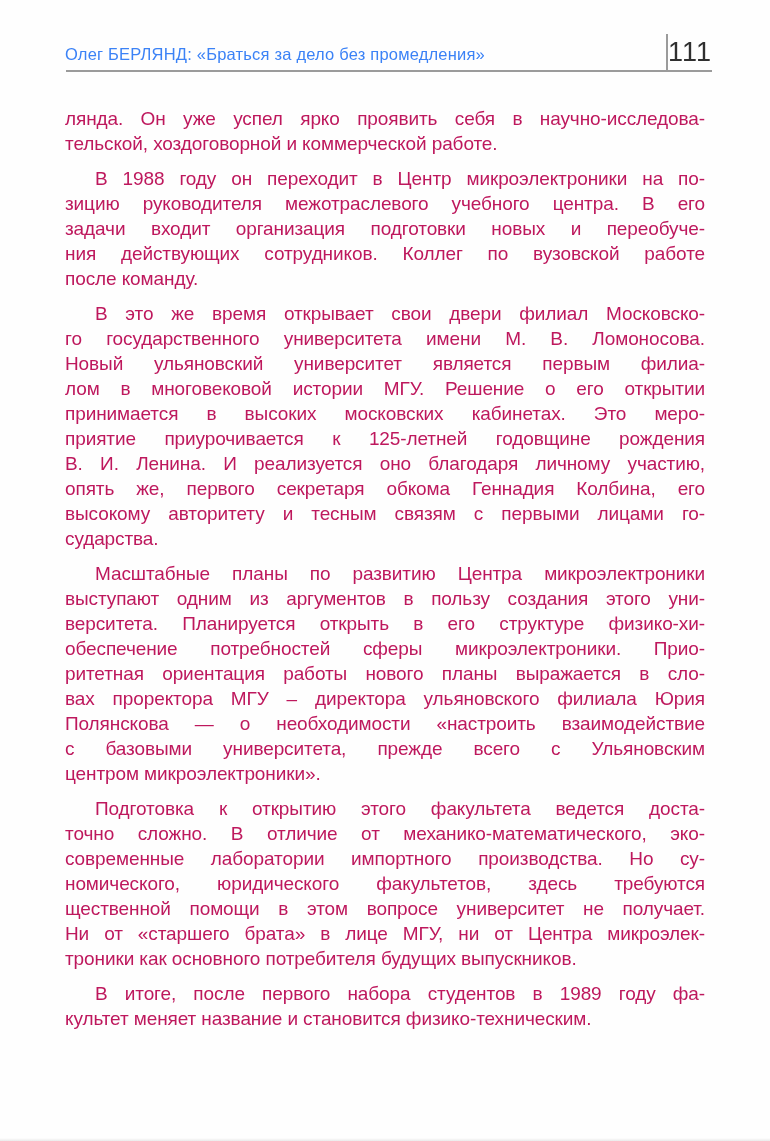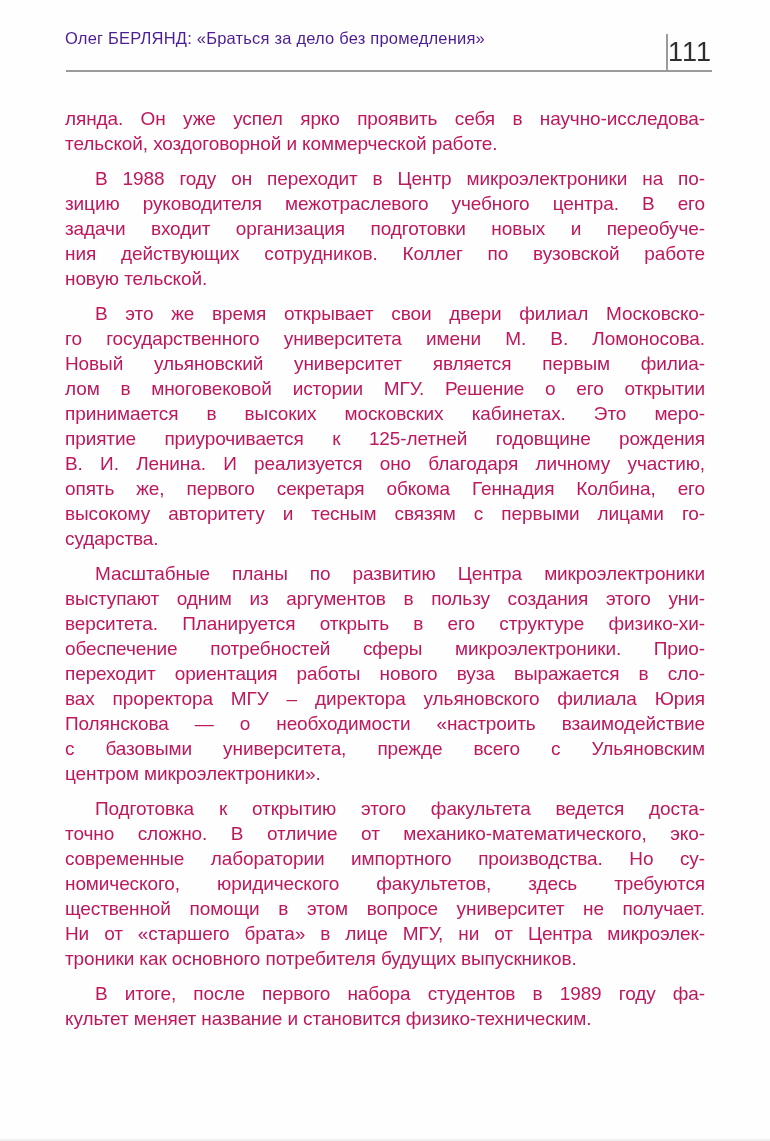--- a/index.html
+++ b/index.html
@@ -30,22 +30,22 @@
     left: 65px;
     right: 58px;
     height: 36px;
     display: flex;
     justify-content: space-between;
     align-items: flex-end;
   }
   .running-title {
     font-size: 16.5px;
     letter-spacing: 0.2px;
-    color: #4c1d95;
-    padding-bottom: 22px;
+    color: #3b82f6;
+    padding-bottom: 6px;
     white-space: nowrap;
   }
   .page-number-wrap {
     display: flex;
     align-items: center;
     border-left: 2px solid #9b9b9b;
     height: 36px;
     padding-left: 0;
   }
   .page-number {
@@ -102,40 +102,40 @@
   <div class="page-body">
       <div class="para">
         <div class="line">лянда. Он уже успел ярко проявить себя в научно-исследова-</div>
         <div class="line last">тельской, хоздоговорной и коммерческой работе.</div>
       </div>
       <div class="para indent">
         <div class="line">В 1988 году он переходит в Центр микроэлектроники на по-</div>
         <div class="line">зицию руководителя межотраслевого учебного центра. В его</div>
         <div class="line">задачи входит организация подготовки новых и переобуче-</div>
         <div class="line">ния действующих сотрудников. Коллег по вузовской работе</div>
-        <div class="line last">новую тельской.</div>
+        <div class="line last">после команду.</div>
       </div>
       <div class="para indent">
         <div class="line">В это же время открывает свои двери филиал Московско-</div>
         <div class="line">го государственного университета имени М. В. Ломоносова.</div>
         <div class="line">Новый ульяновский университет является первым филиа-</div>
         <div class="line">лом в многовековой истории МГУ. Решение о его открытии</div>
         <div class="line">принимается в высоких московских кабинетах. Это меро-</div>
         <div class="line">приятие приурочивается к 125-летней годовщине рождения</div>
         <div class="line">В. И. Ленина. И реализуется оно благодаря личному участию,</div>
         <div class="line">опять же, первого секретаря обкома Геннадия Колбина, его</div>
         <div class="line">высокому авторитету и тесным связям с первыми лицами го-</div>
         <div class="line last">сударства.</div>
       </div>
       <div class="para indent">
         <div class="line">Масштабные планы по развитию Центра микроэлектроники</div>
         <div class="line">выступают одним из аргументов в пользу создания этого уни-</div>
         <div class="line">верситета. Планируется открыть в его структуре физико-хи-</div>
         <div class="line">обеспечение потребностей сферы микроэлектроники. Прио-</div>
-        <div class="line">переходит ориентация работы нового вуза выражается в сло-</div>
+        <div class="line">ритетная ориентация работы нового планы выражается в сло-</div>
         <div class="line">вах проректора МГУ – директора ульяновского филиала Юрия</div>
         <div class="line">Полянскова — о необходимости «настроить взаимодействие</div>
         <div class="line">с базовыми университета, прежде всего с Ульяновским</div>
         <div class="line last">центром микроэлектроники».</div>
       </div>
       <div class="para indent">
         <div class="line">Подготовка к открытию этого факультета ведется доста-</div>
         <div class="line">точно сложно. В отличие от механико-математического, эко-</div>
         <div class="line">современные лаборатории импортного производства. Но су-</div>
         <div class="line">номического, юридического факультетов, здесь требуются</div>

